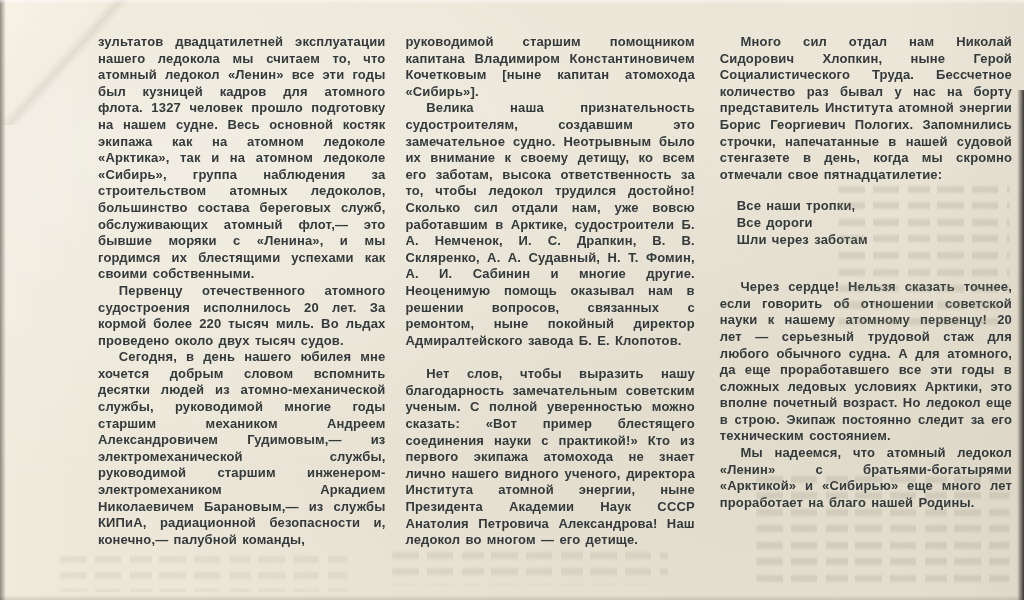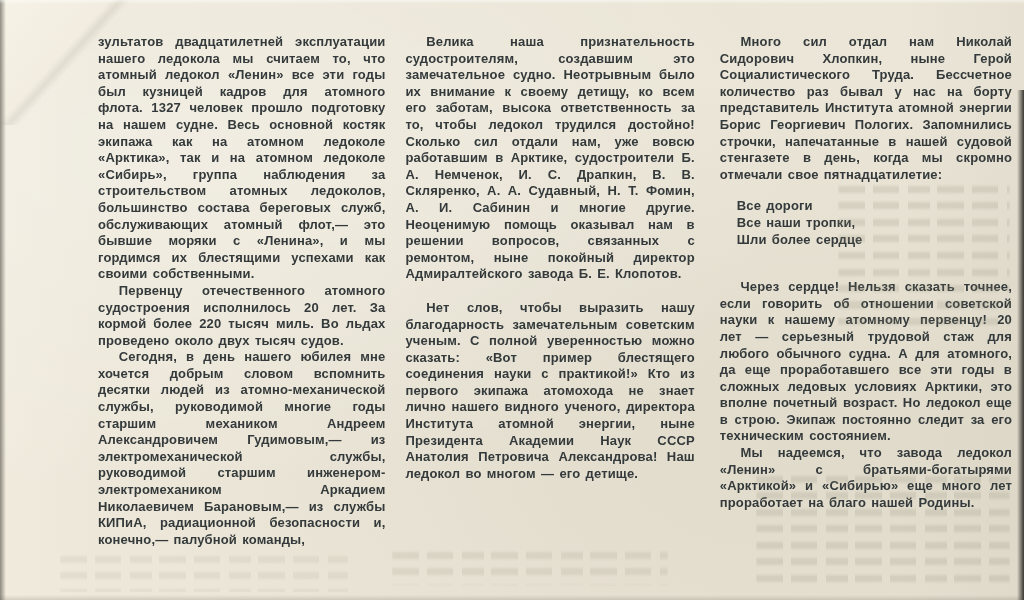--- a/index.html
+++ b/index.html
@@ -66,33 +66,34 @@
 
   <div class="columns">
 
     <div class="col col-1">
       <p class="cont">зультатов двадцатилетней эксплуатации нашего ледокола мы считаем то, что атомный ледокол «Ленин» все эти годы был кузницей кадров для атомного флота. 1327 человек прошло подготовку на нашем судне. Весь основной костяк экипажа как на атомном ледоколе «Арктика», так и на атомном ледоколе «Сибирь», группа наблюдения за строительством атомных ледоколов, большинство состава береговых служб, обслуживающих атомный флот,— это бывшие моряки с «Ленина», и мы гордимся их блестящими успехами как своими собственными.</p>
       <p>Первенцу отечественного атомного судостроения исполнилось 20 лет. За кормой более 220 тысяч миль. Во льдах проведено около двух тысяч судов.</p>
       <p>Сегодня, в день нашего юбилея мне хочется добрым словом вспомнить десятки людей из атомно-механической службы, руководимой многие годы старшим механиком Андреем Александровичем Гудимовым,— из электромеханической службы, руководимой старшим инженером-электромехаником Аркадием Николаевичем Барановым,— из службы КИПиА, радиационной безопасности и, конечно,— палубной команды,</p>
     </div>
 
     <div class="col col-2">
+      <p class="cont">руководимой старшим помощником капитана Владимиром Константиновичем Кочетковым [ныне капитан атомохода «Сибирь»].</p>
       <p>Велика наша признательность судостроителям, создавшим это замечательное судно. Неотрывным было их внимание к своему детищу, ко всем его заботам, высока ответственность за то, чтобы ледокол трудился достойно! Сколько сил отдали нам, уже вовсю работавшим в Арктике, судостроители Б. А. Немченок, И. С. Драпкин, В. В. Скляренко, А. А. Судавный, Н. Т. Фомин, А. И. Сабинин и многие другие. Неоценимую помощь оказывал нам в решении вопросов, связанных с ремонтом, ныне покойный директор Адмиралтейского завода Б. Е. Клопотов.</p>
       <p class="spaced">Нет слов, чтобы выразить нашу благодарность замечательным советским ученым. С полной уверенностью можно сказать: «Вот пример блестящего соединения науки с практикой!» Кто из первого экипажа атомохода не знает лично нашего видного ученого, директора Института атомной энергии, ныне Президента Академии Наук СССР Анатолия Петровича Александрова! Наш ледокол во многом — его детище.</p>
     </div>
 
     <div class="col col-3">
       <p>Много сил отдал нам Николай Сидорович Хлопкин, ныне Герой Социалистического Труда. Бессчетное количество раз бывал у нас на борту представитель Института атомной энергии Борис Георгиевич Пологих. Запомнились строчки, напечатанные в нашей судовой стенгазете в день, когда мы скромно отмечали свое пятнадцатилетие:</p>
       <div class="poem">
+        <div>Все наши тропки,</div>
         <div>Все дороги</div>
-        <div>Все наши тропки,</div>
-        <div>Шли более сердце</div>
+        <div>Шли через заботам</div>
       </div>
       <p>Через сердце! Нельзя сказать точнее, если говорить об отношении советской науки к нашему атомному первенцу! 20 лет — серьезный трудовой стаж для любого обычного судна. А для атомного, да еще проработавшего все эти годы в сложных ледовых условиях Арктики, это вполне почетный возраст. Но ледокол еще в строю. Экипаж постоянно следит за его техническим состоянием.</p>
-      <p>Мы надеемся, что завода ледокол «Ленин» с братьями-богатырями «Арктикой» и «Сибирью» еще много лет проработает на благо нашей Родины.</p>
+      <p>Мы надеемся, что атомный ледокол «Ленин» с братьями-богатырями «Арктикой» и «Сибирью» еще много лет проработает на благо нашей Родины.</p>
     </div>
 
   </div>
 
   <div class="ghost ghost-a"></div>
   <div class="ghost ghost-b"></div>
   <div class="ghost ghost-c"></div>
   <div class="ghost ghost-d"></div>
 
   <div class="edge-left"></div>

